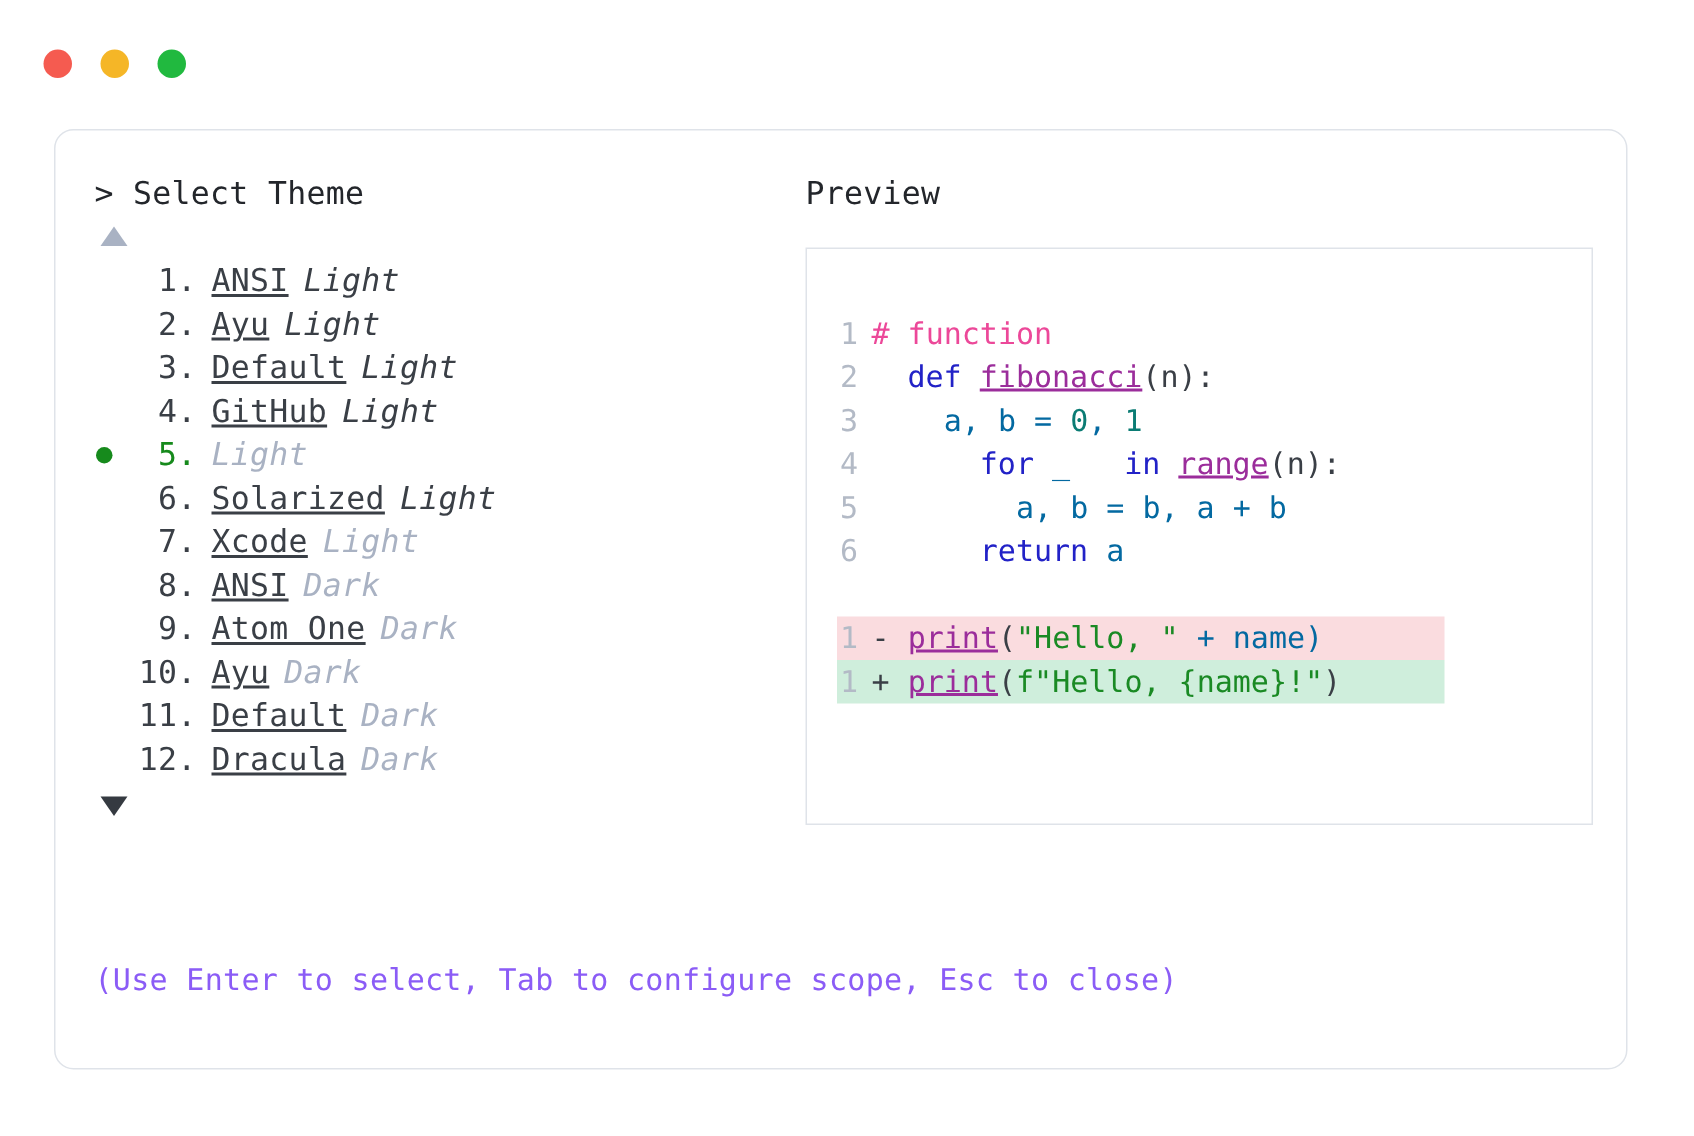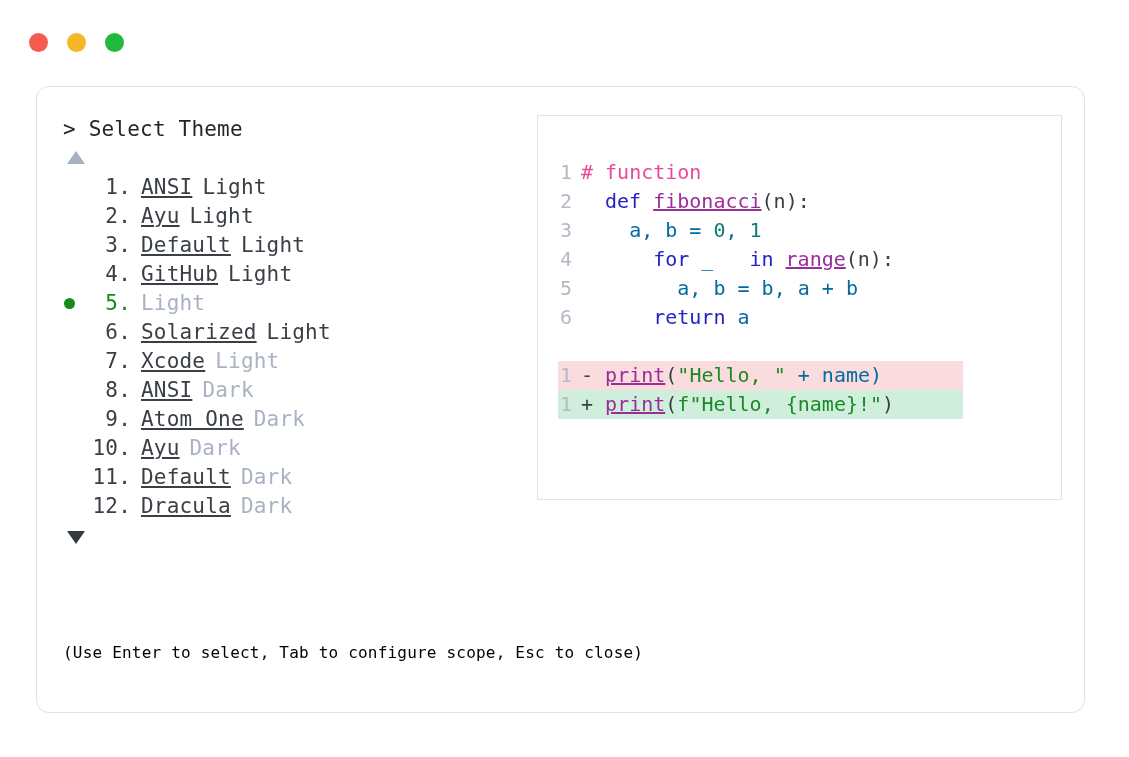--- a/index.html
+++ b/index.html
@@ -122,36 +122,37 @@
   .name-cell {
     margin-left: 10px;
     color: #3a3f46;
     letter-spacing: 0.2px;
     text-decoration: underline;
   }
   .variant-cell {
     margin-left: 10px;
     color: #3a3f46;
     letter-spacing: 0.2px;
+    font-style: italic;
   }
   li.theme-row.is-selected .idx-cell,
   li.theme-row.is-selected .name-cell {
     color: #168a1c;
   }
   .variant-dim {
     color: #a9b2c3;
   }
 
   #help-line {
     position: absolute;
     left: 26px;
     top: 553px;
-    font-size: 16px;
+    font-size: 20px;
     line-height: 26px;
-    color: #000000;
+    color: #8b5cf6;
     letter-spacing: 0.2px;
     white-space: pre;
   }
 
   
   #right-pane {
     position: absolute;
     left: 500px;
     top: 28px;
     width: 525px;
@@ -248,20 +249,21 @@
         <li class="theme-row"><span class="bullet-cell"></span><span class="idx-cell">10.</span><span class="name-cell">Ayu</span><span class="variant-cell variant-dim">Dark</span></li>
         <li class="theme-row"><span class="bullet-cell"></span><span class="idx-cell">11.</span><span class="name-cell">Default</span><span class="variant-cell variant-dim">Dark</span></li>
         <li class="theme-row"><span class="bullet-cell"></span><span class="idx-cell">12.</span><span class="name-cell">Dracula</span><span class="variant-cell variant-dim">Dark</span></li>
       </ul>
     <div class="scroll-arrow arrow-down"></div>
   </div>
 
   <div id="help-line">(Use Enter to select, Tab to configure scope, Esc to close)</div>
 
   <div id="right-pane">
+    <div id="preview-label">Preview</div>
     <div id="preview-box">
       <div id="code-area">
           <div class="code-line"><span class="ln">1</span><span class="code-text c-comment"># function</span></div>
           <div class="code-line"><span class="ln">2</span><span class="code-text c-keyword">def </span><span class="code-text c-func">fibonacci</span><span class="code-text c-punct">(n):</span></div>
           <div class="code-line"><span class="ln">3</span><span class="code-text c-plain">    a, b = </span><span class="code-text c-num">0</span><span class="code-text c-plain">, </span><span class="code-text c-num">1</span></div>
           <div class="code-line"><span class="ln">4</span><span class="code-text c-plain">    </span><span class="code-text c-keyword">for</span><span class="code-text c-plain"> _ </span><span class="code-text c-keyword">in</span><span class="code-text c-plain"> </span><span class="code-text c-func">range</span><span class="code-text c-punct">(n):</span></div>
           <div class="code-line"><span class="ln">5</span><span class="code-text c-plain">        a, b = b, a + b</span></div>
           <div class="code-line"><span class="ln">6</span><span class="code-text c-plain">    </span><span class="code-text c-keyword">return</span><span class="code-text c-plain"> a</span></div>
           <div class="blank-line"></div>
           <div class="diff-line diff-del" style="background: rgb(250, 220, 223);"><span class="ln">1</span><span class="diff-sign">- </span><span class="code-text c-func">print</span><span class="code-text c-punct">(</span><span class="code-text c-string">"Hello, "</span><span class="code-text c-plain"> + name)</span></div>

